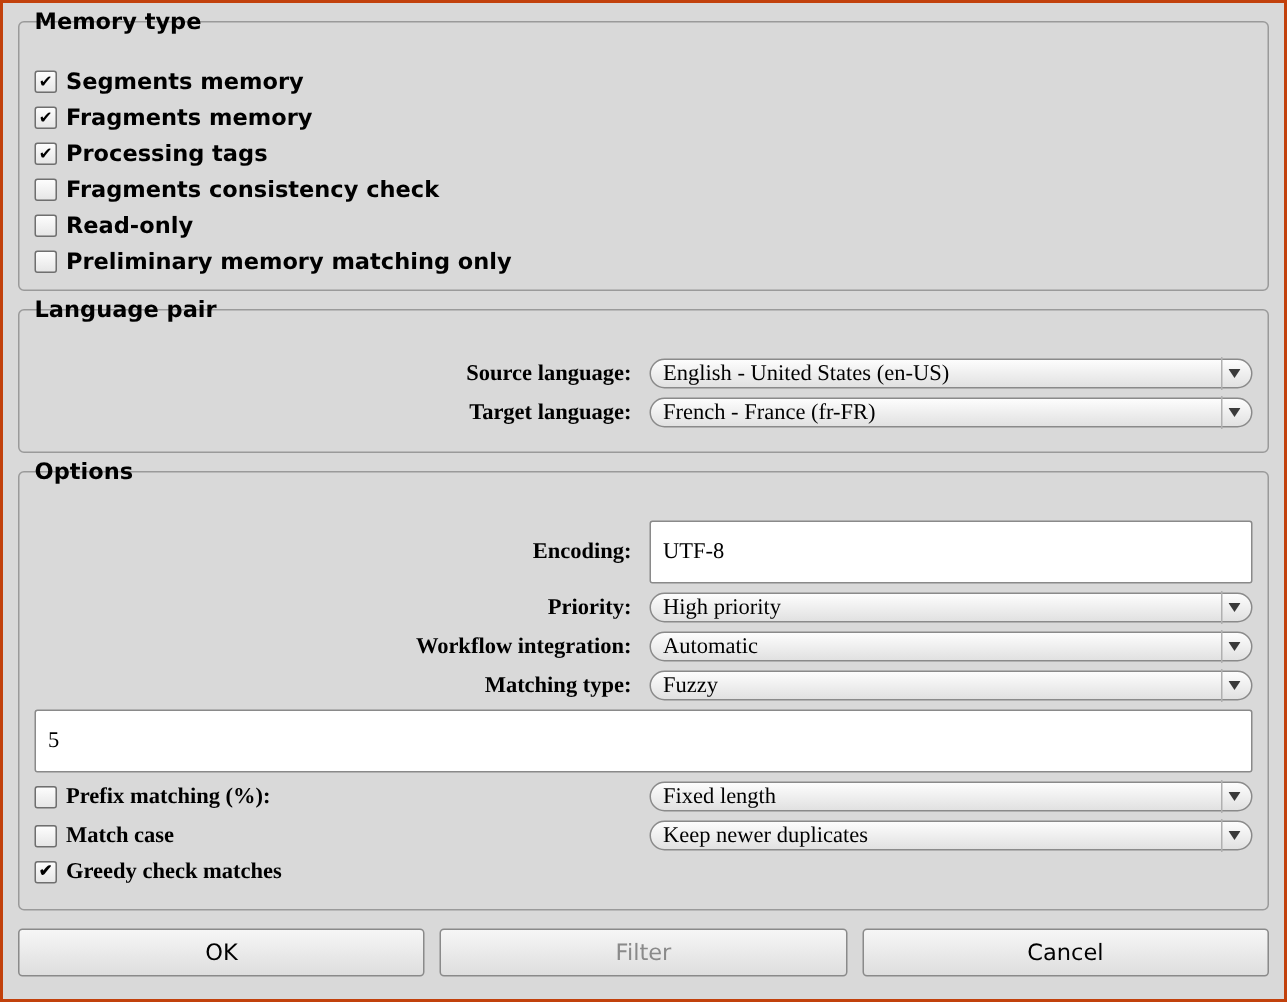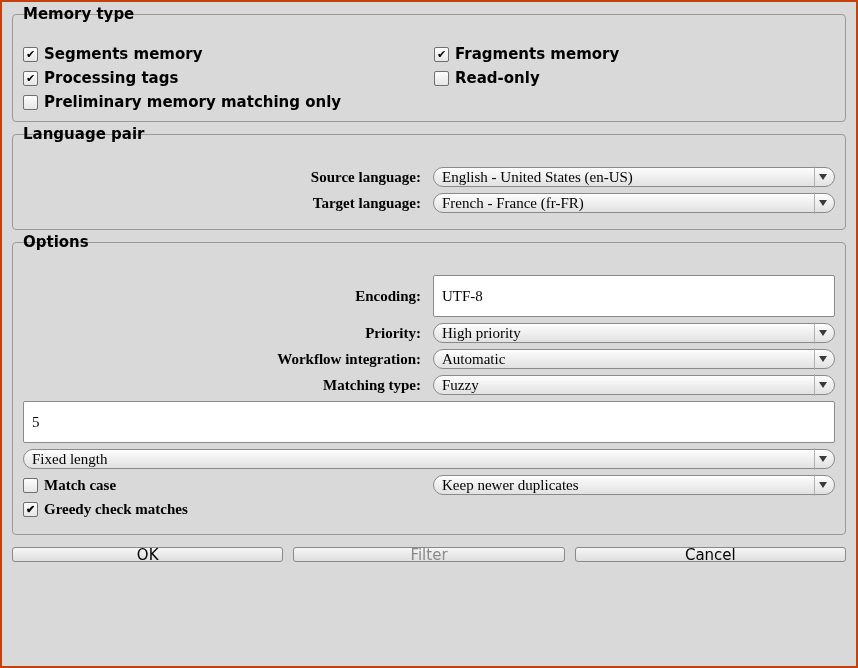--- a/index.html
+++ b/index.html
@@ -37,21 +37,21 @@
     padding: 0 4px;
     font-weight: bold;
     margin-bottom: -14px;
     height: 0;
   }
   .legend-wrap {
     margin-top: 0;
   }
   .check-grid {
     display: grid;
-    grid-template-columns: 1fr 1fr;
+    grid-template-columns: 1fr;
     row-gap: 6px;
     column-gap: 10px;
     padding-top: 4px;
   }
   .check-item {
     display: flex;
     align-items: center;
     gap: 6px;
     font-weight: bold;
   }
@@ -130,21 +130,21 @@
     font-weight: bold;
   }
   .opt-left .label-text { text-align: left; }
   .button-bar {
     display: flex;
     gap: 10px;
     margin-top: 6px;
   }
   .button {
     flex: 1;
-    height: 15px;
+    height: 32px;
     border: 1px solid #8a8a8a;
     background: linear-gradient(#f6f6f6,#dedede);
     border-radius: 3px;
     display: flex;
     align-items: center;
     justify-content: center;
     font-family: inherit;
     font-size: 15px;
     cursor: default;
   }
@@ -167,20 +167,24 @@
       <div class="check-item">
         <span class="checkbox checked"></span>
         <span>Fragments memory</span>
       </div>
       <div class="check-item">
         <span class="checkbox checked"></span>
         <span>Processing tags</span>
       </div>
       <div class="check-item">
         <span class="checkbox"></span>
+        <span>Fragments consistency check</span>
+      </div>
+      <div class="check-item">
+        <span class="checkbox"></span>
         <span>Read-only</span>
       </div>
       <div class="check-item">
         <span class="checkbox"></span>
         <span>Preliminary memory matching only</span>
       </div>
     </div>
   </div>
 
   <div class="fieldset">
@@ -268,20 +272,24 @@
         </div>
       </div>
 
       <div class="form-row">
         <div class="form-control">
           <input class="text-input" value="5" style="">
         </div>
       </div>
 
       <div class="form-row">
+        <div class="opt-left">
+          <span class="checkbox"></span>
+          <span class="label-text">Prefix matching (%):</span>
+        </div>
         <div class="form-control">
           <div class="select">
             <span>Fixed length</span>
             <span class="select-arrow">
               <svg width="8" height="6" viewBox="0 0 8 6">
                   <path d="M0 0 L8 0 L4 6 Z" fill="#3a3a3a"></path>
                 </svg>
             </span>
           </div>
         </div>

